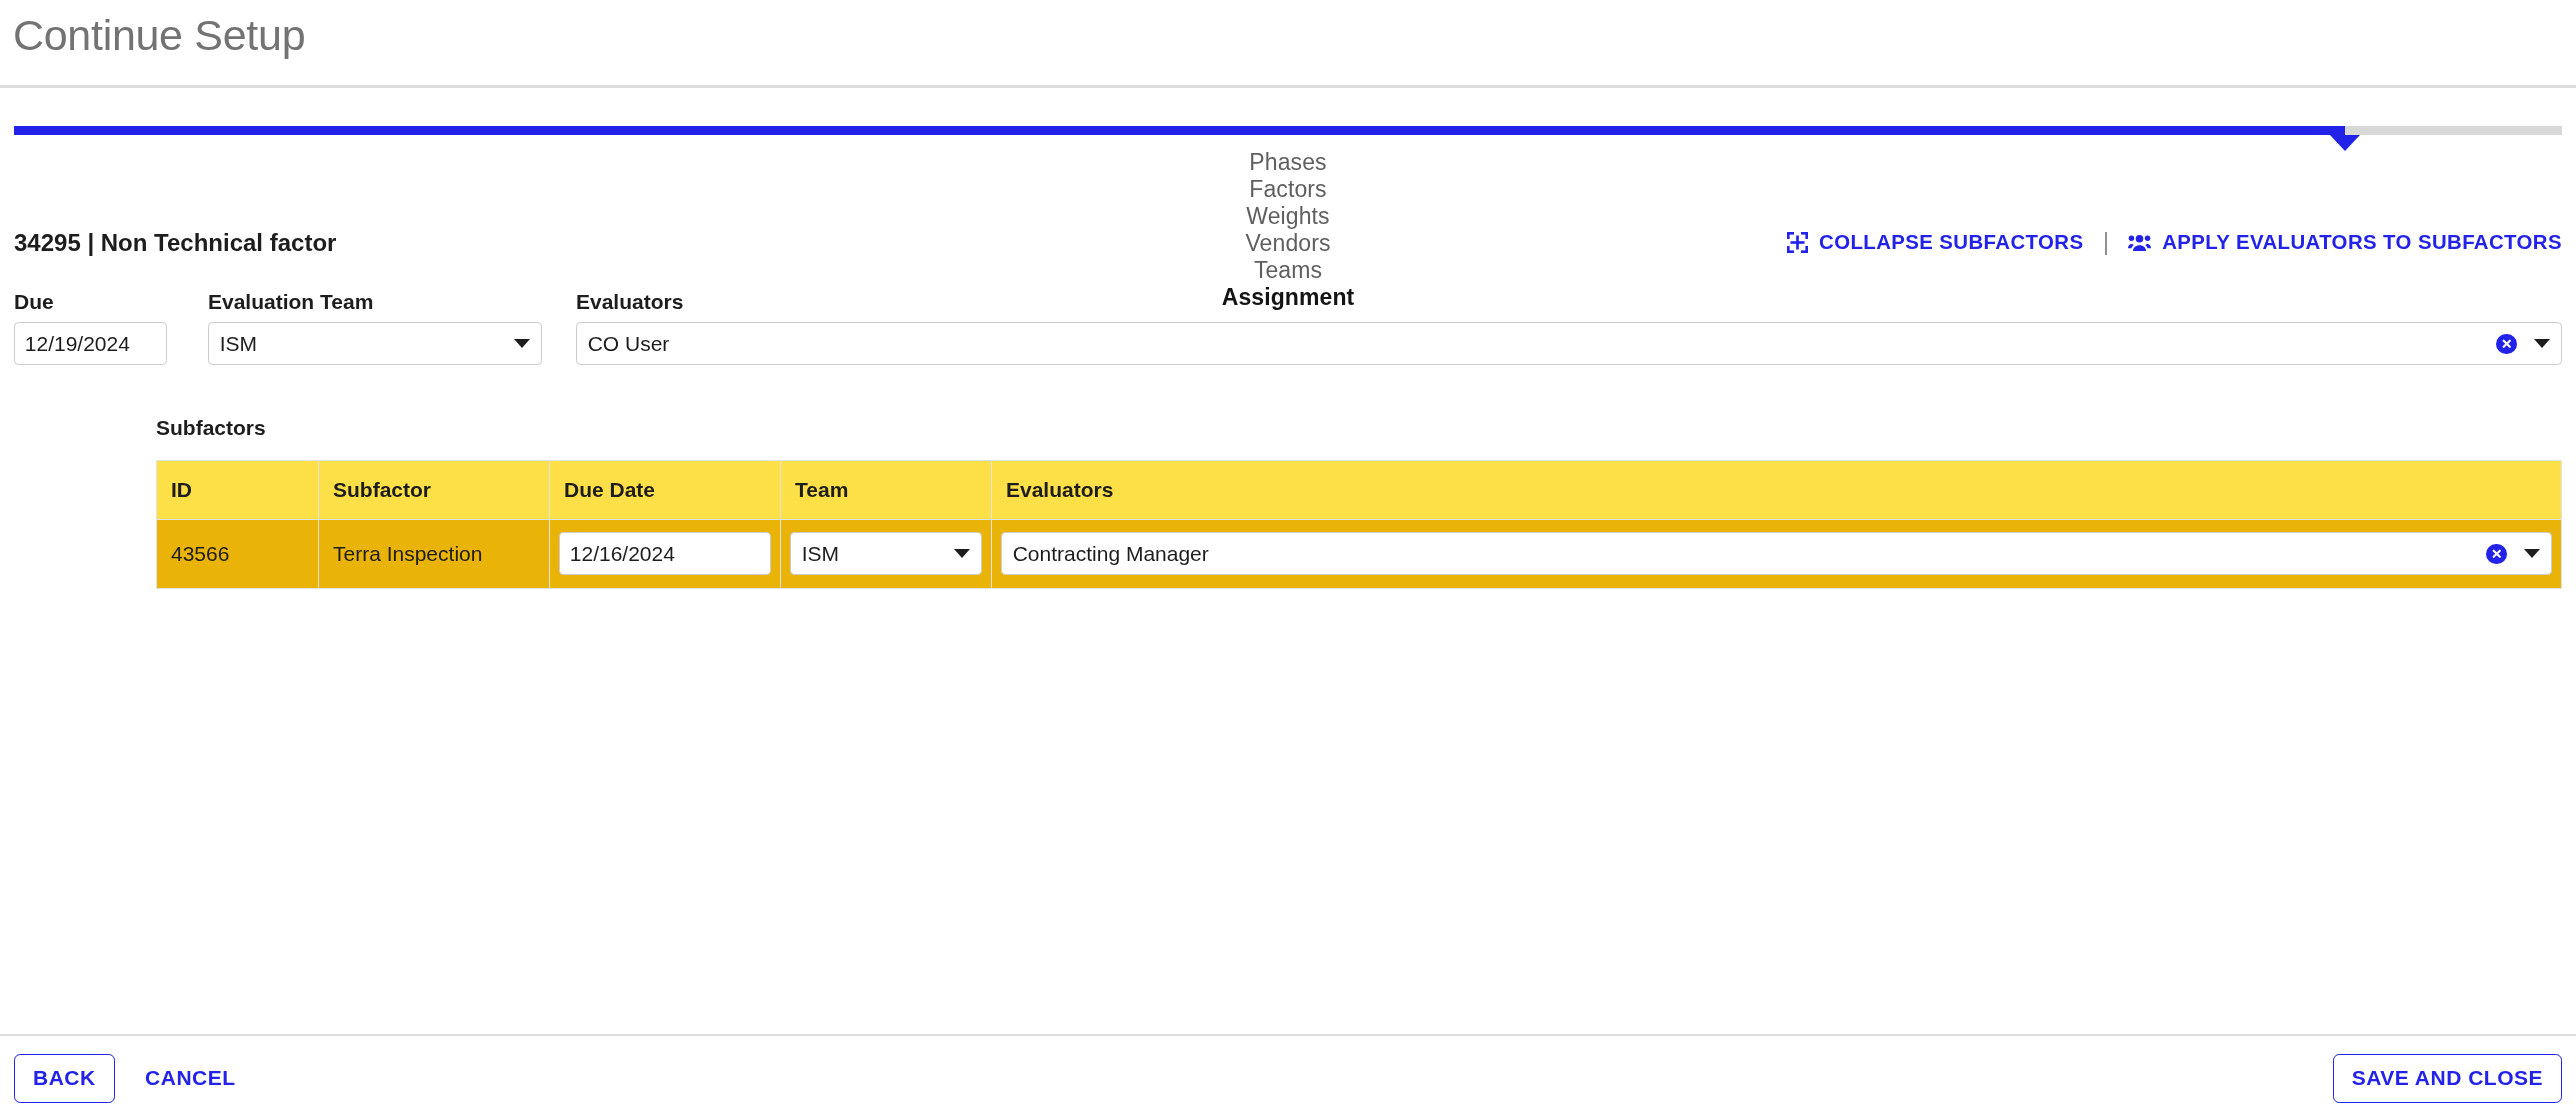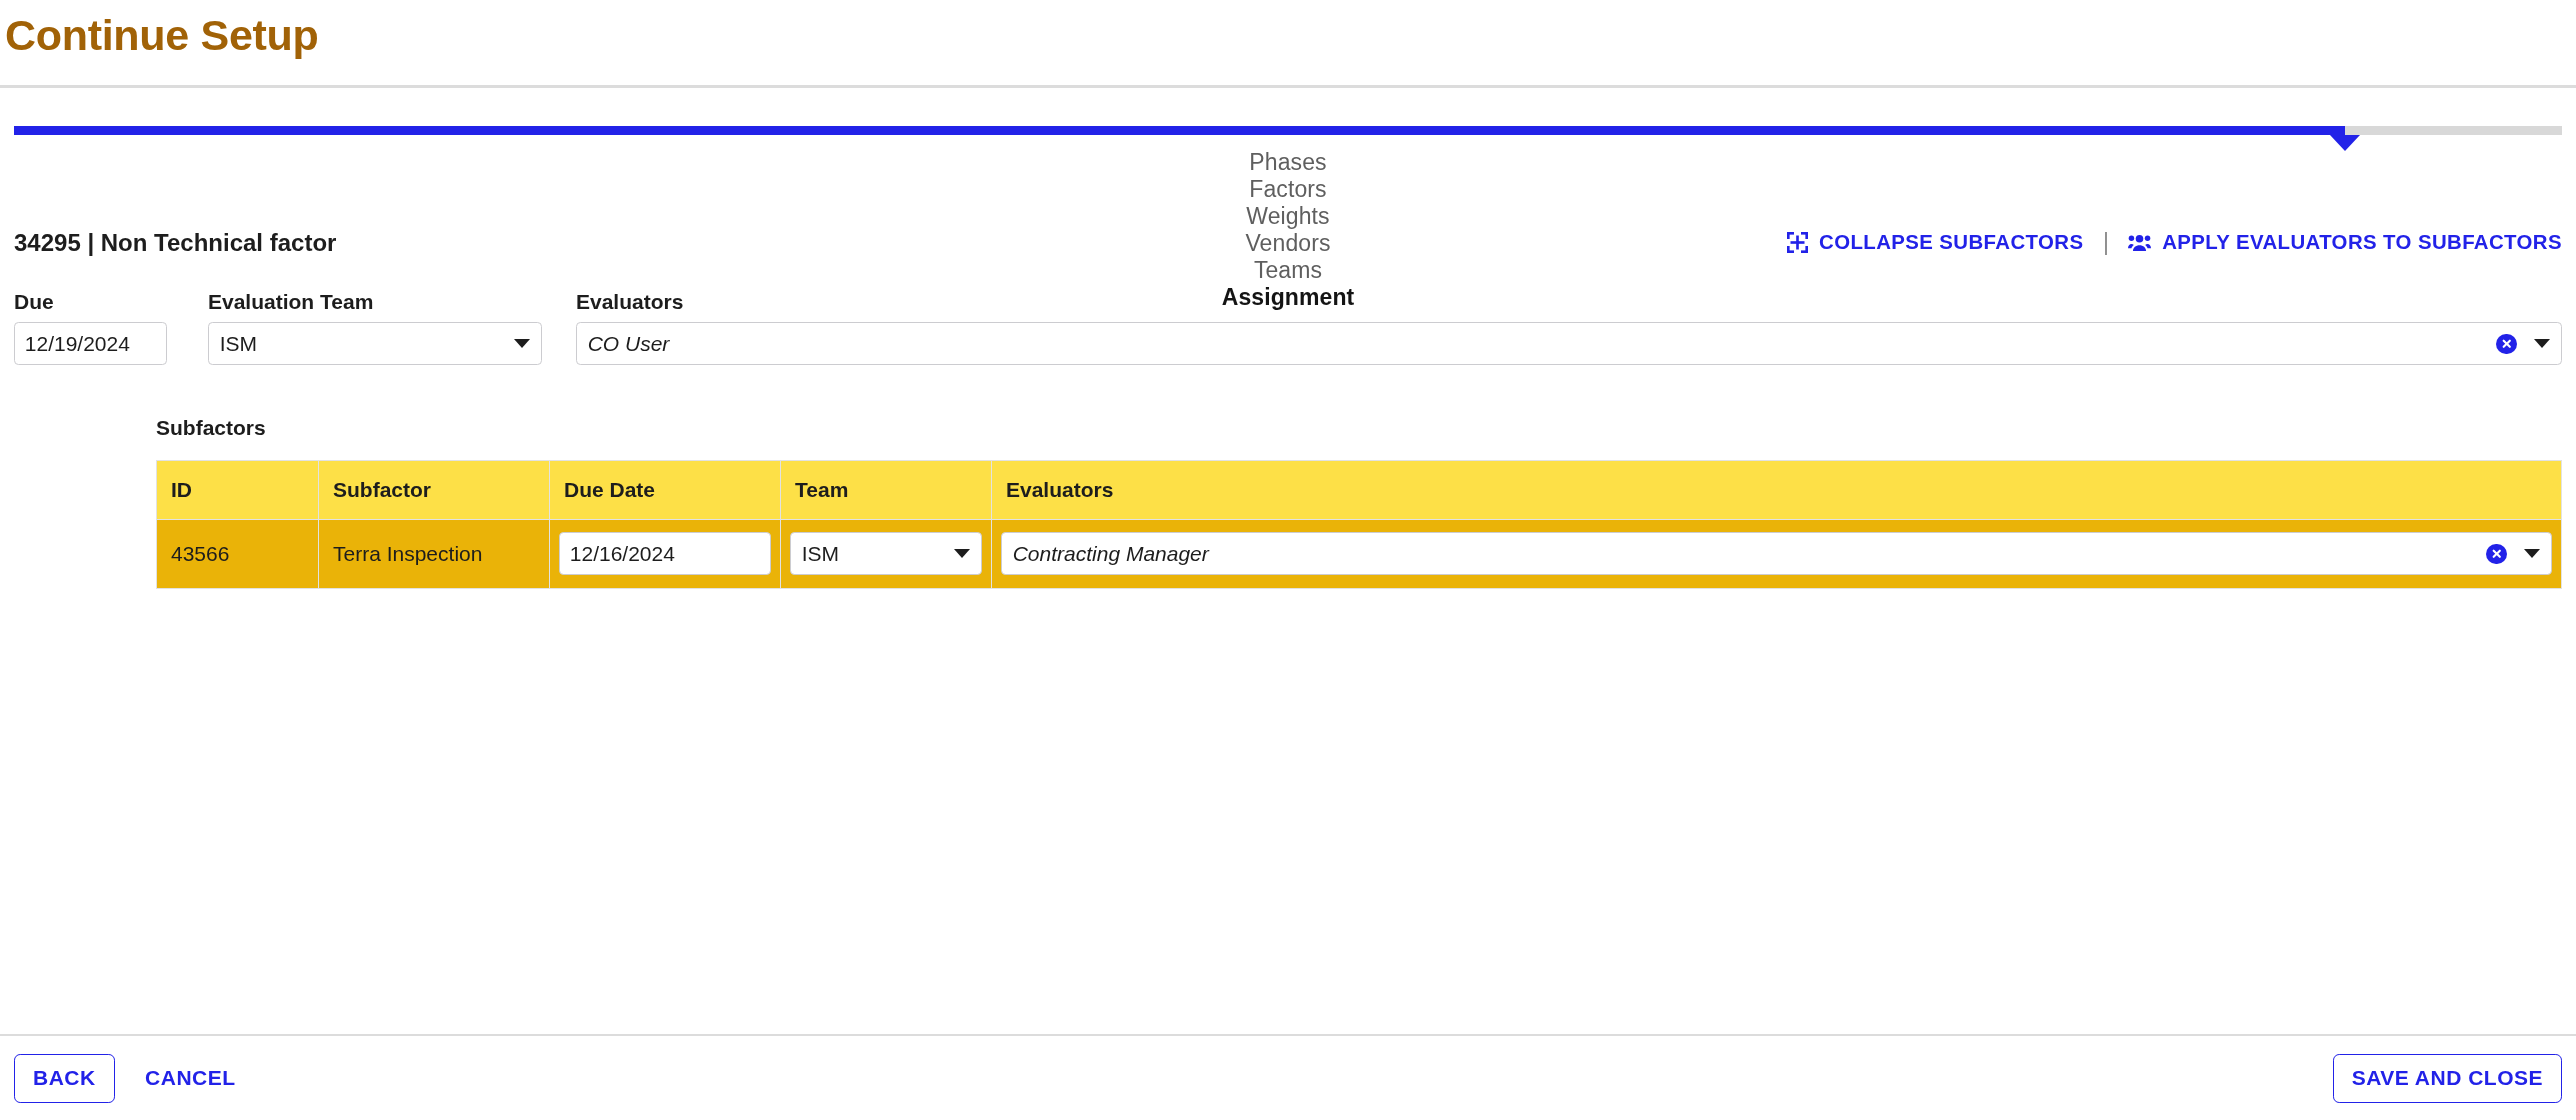--- a/index.html
+++ b/index.html
@@ -11,24 +11,24 @@
   }
   body {
     font-family: "Liberation Sans", sans-serif;
     color: #212121;
     -webkit-font-smoothing: antialiased;
   }
 
   
   .page-title {
     font-size: 43px;
-    font-weight: 700;
+    font-weight: 400;
     letter-spacing: -0.3px;
-    color: #a16207;
-    padding: 14px 0 0 5px;
+    color: #737373;
+    padding: 14px 0 0 13px;
     line-height: 1.0;
   }
   .title-rule {
     margin-top: 28px;
     height: 2.7px;
     background: #dcdcdc;
     width: 100%;
   }
 
   
@@ -187,21 +187,20 @@
     background: #fff;
     display: flex;
     align-items: center;
     padding: 0 10.7px;
     cursor: pointer;
   }
   .ms-box .ms-val {
     font-size: 21px;
     color: #1d1d1d;
     flex: 1 1 auto;
-    font-style: italic;
   }
   .clear-btn {
     width: 20.4px; height: 20.4px;
     border-radius: 50%;
     background: #2222e8;
     display: inline-flex;
     align-items: center;
     justify-content: center;
     margin-right: 10.7px;
     cursor: pointer;

